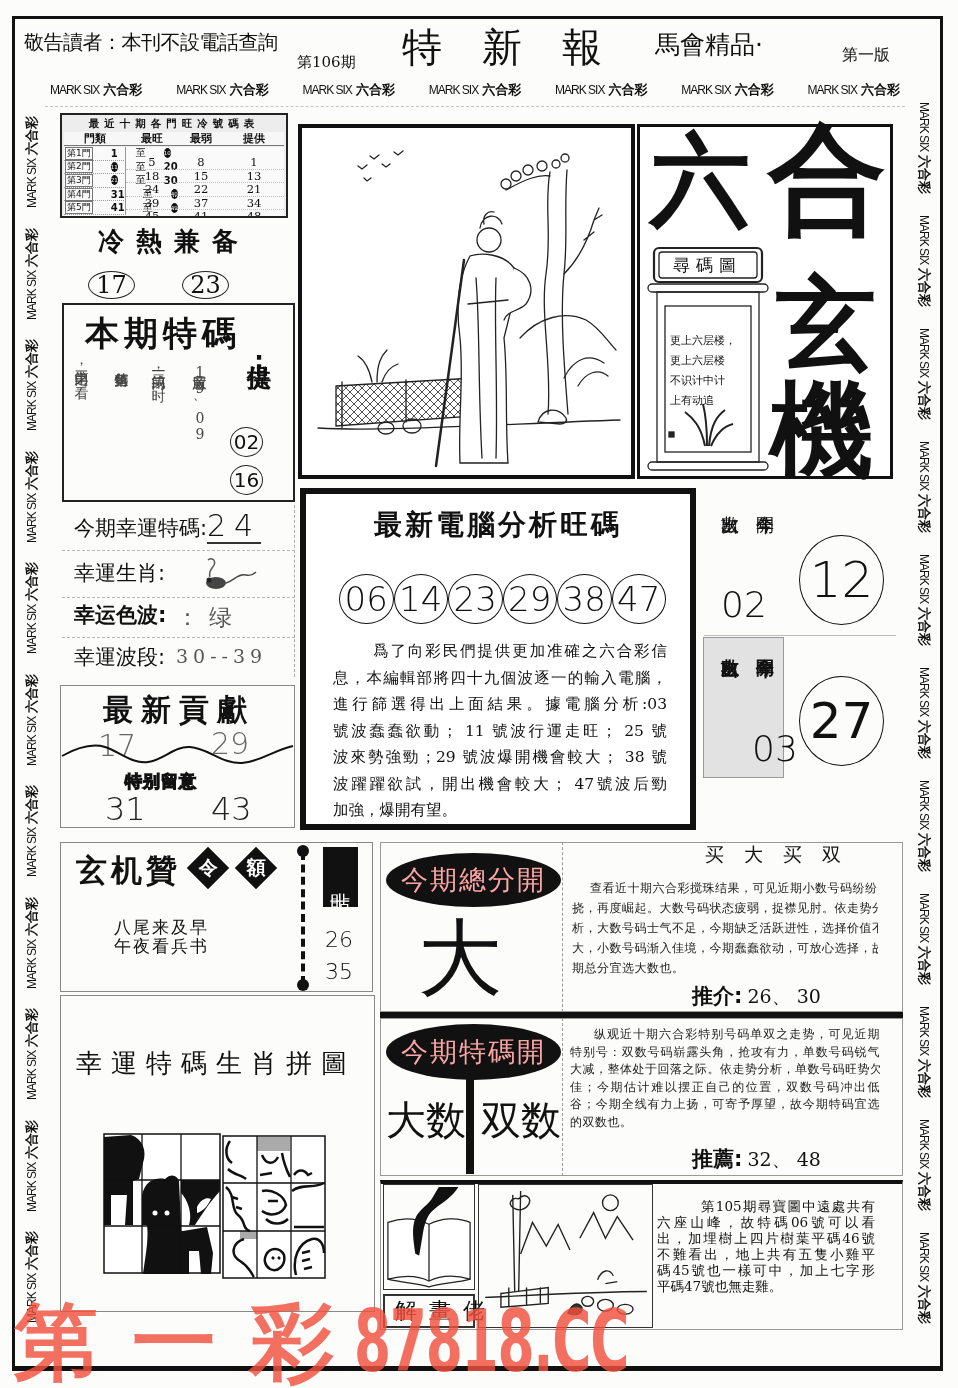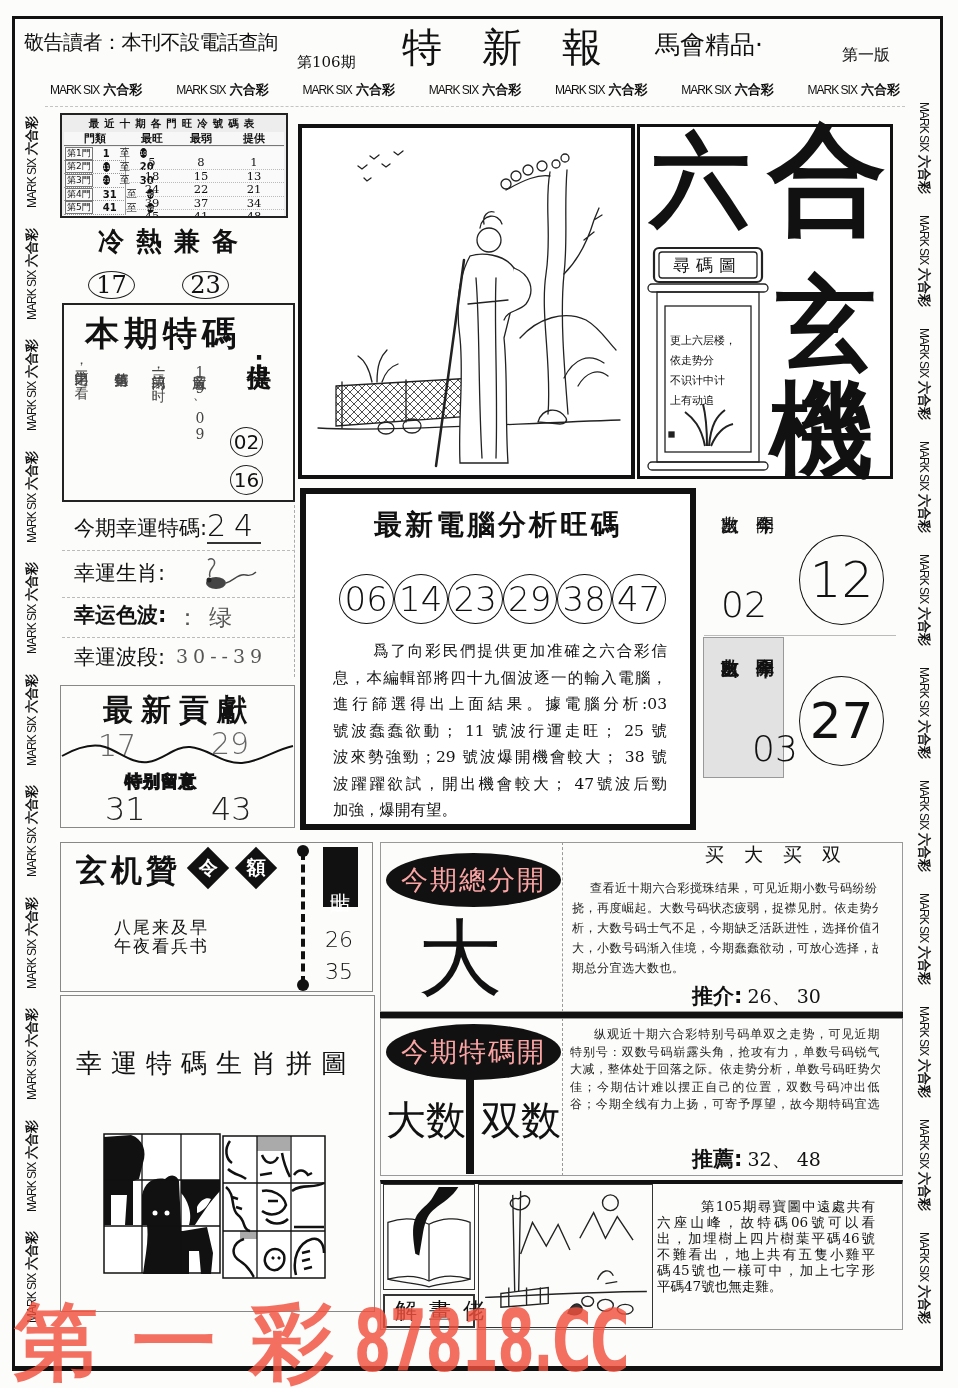--- a/index.html
+++ b/index.html
@@ -30,21 +30,21 @@
 .vleft{left:22px;top:112px;height:1215px}
 .vleft .brand{transform:rotate(180deg)}
 .vright{left:914px;top:98px;height:1230px}
 
 
 .tbl{left:60px;top:113px;width:228px;height:105px;border:2px solid #222;background:#ededed;overflow:hidden}
 .tbl-title{position:absolute;left:0;top:2px;width:100%;text-align:center;font-weight:bold;letter-spacing:5px;font-size:10.5px}
 .tbl-head{position:absolute;left:2px;top:17px;width:220px;height:14px;display:grid;grid-template-columns:62px 52px 46px 60px;border-bottom:1px solid #777;font-weight:bold;font-size:11px;text-align:center;background:#f7f7f7;line-height:14px}
 .tbl-body{position:absolute;left:2px;top:32px;width:220px;height:70px;background:#fafafa}
 .tbl-doors{position:absolute;left:0;top:0;width:62px}
-.door{height:13.6px;display:flex;align-items:center;gap:10px;font-size:10px;white-space:nowrap;border-bottom:1px dotted #999;border-right:1px solid #999;padding-left:1px}
+.door{height:13.6px;display:flex;align-items:center;gap:18px;font-size:10px;white-space:nowrap;border-bottom:1px dotted #999;border-right:1px solid #999;padding-left:1px}
 .door .dl{border:1px solid #777;padding:0 1px;font-size:9px;line-height:11px}
 .door .rn{font-weight:bold}
 .dot{display:inline-block;width:10px;height:10px;border-radius:50%;background:#111;color:#fff;font-size:5.5px;line-height:10px;text-align:center;font-family:"DejaVu Sans",sans-serif}
 .tbl-vals{position:absolute;left:62px;top:9px;width:158px}
 .vrow{height:13.6px;display:grid;grid-template-columns:52px 46px 60px;text-align:center;font-size:11.5px;line-height:13.6px;border-bottom:1px dotted #bbb}
 
 
 .coldhot{left:98px;top:224px;font-size:26px;font-weight:bold;letter-spacing:12px}
 .ring{border:1.5px solid #222;border-radius:50%;display:flex;align-items:center;justify-content:center}
 .ch-num{top:271px;width:47px;height:28px;font-size:24px}
@@ -434,21 +434,21 @@
     <rect x="3" y="38" width="120" height="8" rx="4"></rect>
     <rect x="12" y="46" width="102" height="170"></rect>
     <rect x="20" y="60" width="86" height="146"></rect>
     <rect x="3" y="216" width="120" height="8" rx="4"></rect>
     <path d="M60 200 c-4 -20 -12 -28 -20 -34 M64 200 c2 -22 8 -30 16 -36 M62 200 c0 -24 -2 -34 -4 -42 M66 200 c6 -14 14 -20 22 -22" stroke-width="2"></path>
     <rect x="24" y="186" width="5" height="5" fill="#222"></rect>
   </svg>
   <div class="a scroll-lbl serif nw">尋碼圖</div>
   <div class="a scroll-txt serif">
     <div class="nw">更上六层楼，</div>
-    <div class="nw">依走势分</div>
+    <div class="nw">更上六层楼</div>
     <div class="nw">不识计中计</div>
     <div class="nw">上有动追</div>
   </div>
 
   <div class="a comp"></div>
   <div class="a comp-title nw">最新電腦分析旺碼</div>
   <div class="a comp-nums">
     <div class="ring comp-num">06</div>
     <div class="ring comp-num">14</div>
     <div class="ring comp-num">23</div>
@@ -550,20 +550,21 @@
   <div class="a ellipse" style="top:1024px;height:56px">今期特碼開</div>
   <div class="a bar"></div>
   <div class="a hand-big serif nw" style="left:386px">大数</div>
   <div class="a hand-big serif nw" style="left:481px">双数</div>
   <div class="a small-para serif" style="left:570px;top:1026px;width:310px;line-height:17.5px">
     <span class="jl" style="padding-left:24px">纵观近十期六合彩特别号码单双之走势，可见近期</span>
     <span class="jl">特别号：双数号码崭露头角，抢攻有力，单数号码锐气</span>
     <span class="jl">大减，整体处于回落之际。依走势分析，单数号码旺势欠</span>
     <span class="jl">佳；今期估计难以摆正自己的位置，双数号码冲出低</span>
     <span class="jl">谷；今期全线有力上扬，可寄予厚望，故今期特码宜选</span>
+    <span class="jl last">的双数也。</span>
   </div>
   <div class="a nw" style="left:692px;top:1145px">
     <span class="rec-lbl">推薦:</span>
     <span class="rec-val serif">32、 48</span>
   </div>
 
   <div class="a treasure"></div>
   <svg class="a book" width="92" height="106" viewBox="0 0 92 106" fill="none" stroke="#222" stroke-width="1.3">
     <path d="M4 38 C20 32 34 34 46 40 C58 34 74 32 88 38 L88 96 C74 92 58 92 46 98 C34 92 20 92 4 96 Z" fill="#fff"></path>
     <path d="M46 40 V98 M4 96 C20 100 34 100 46 104 C58 100 74 100 88 96"></path>

